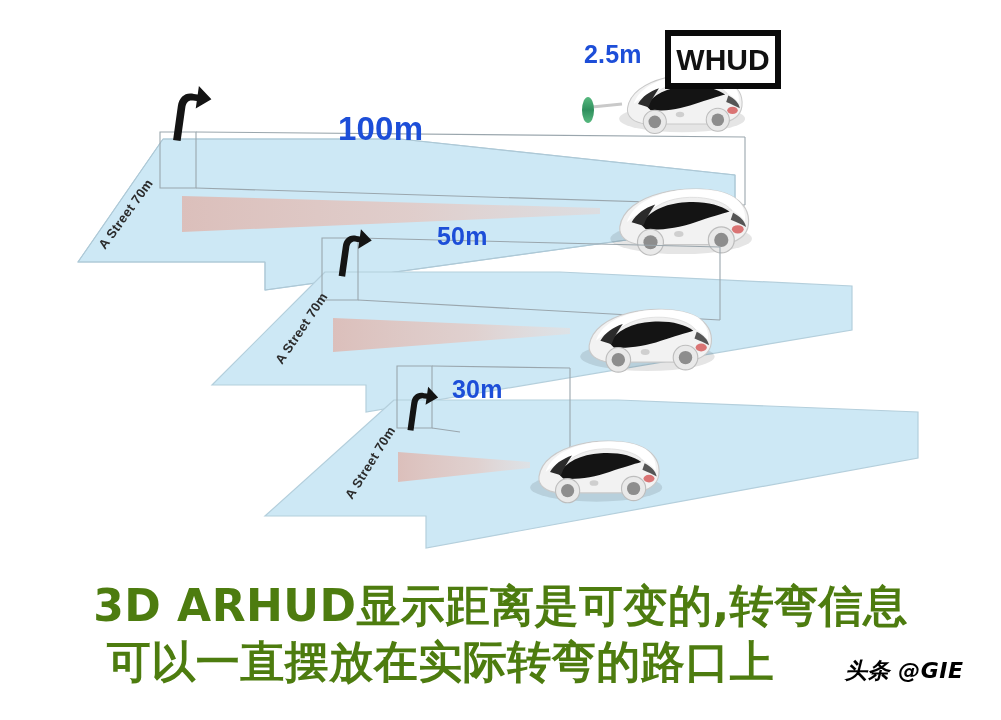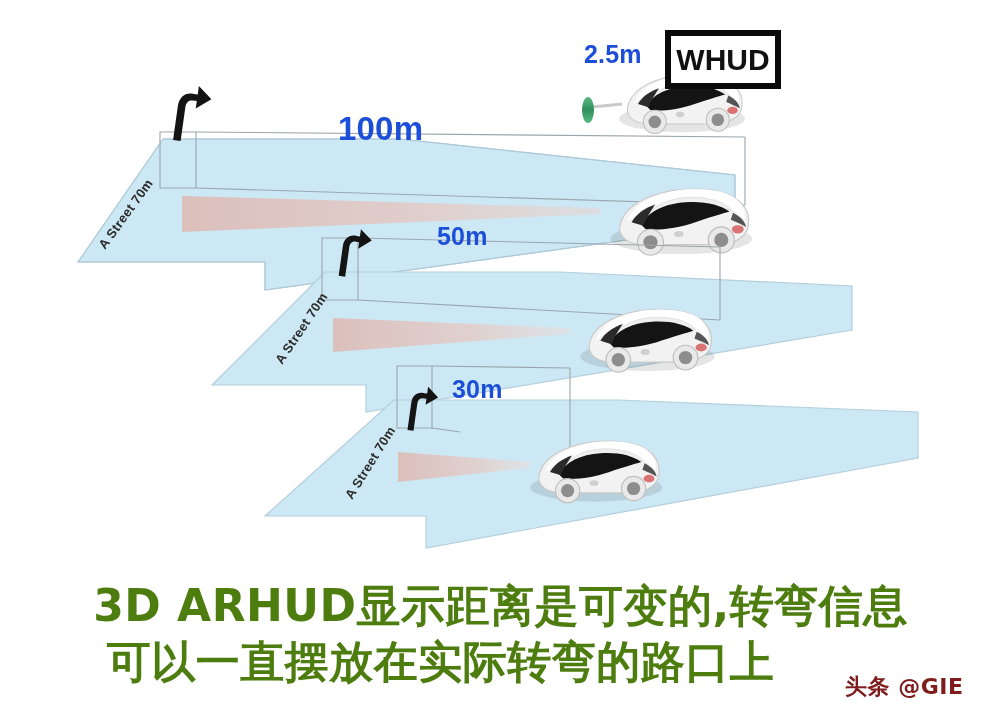--- a/index.html
+++ b/index.html
@@ -37,25 +37,26 @@
     text-align:center;color:#4d7c0f;
     font-family:"DejaVu Sans","Liberation Sans",sans-serif;
   }
   #caption .line{
     font-size:44px;font-weight:700;line-height:56px;letter-spacing:.5px;
     white-space:nowrap;
   }
   #caption .line2{padding-right:120px;}
 
   #watermark{
-    position:absolute;left:845px;top:672px;
-    font-size:22px;font-weight:700;color:#7f1d1d;
+    position:absolute;left:845px;top:656px;
+    font-size:22px;font-weight:700;color:#000000;
     font-family:"DejaVu Sans","Liberation Sans",sans-serif;
     white-space:nowrap;letter-spacing:.5px;
     text-shadow:0 0 1px #f4f4f4;
+    font-style:italic;
   }
 
   
   .streetlbl{font-size:13px;font-weight:700;fill:#2b2b2b;
     font-family:"Liberation Sans","DejaVu Sans",sans-serif;letter-spacing:.3px;}
 </style>
 </head>
 <body>
 
 <div id="stage">

